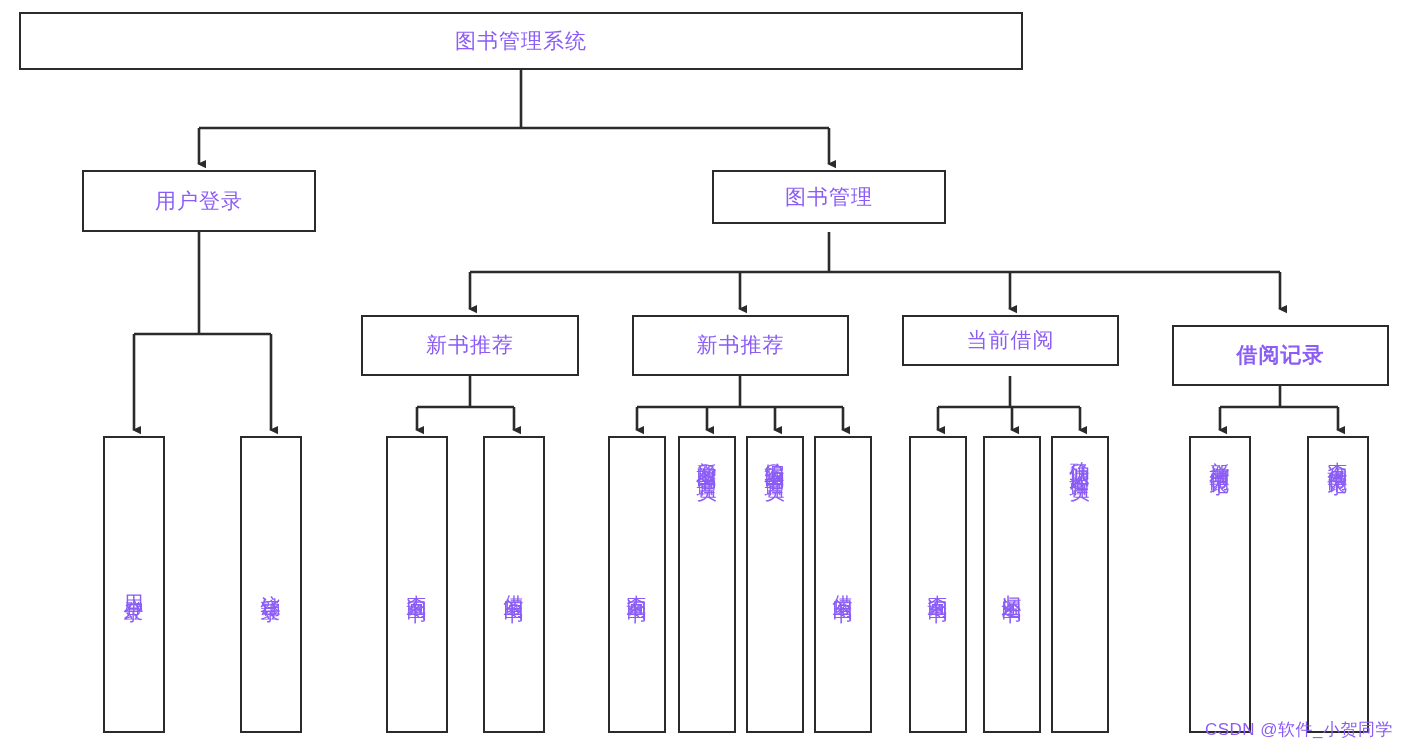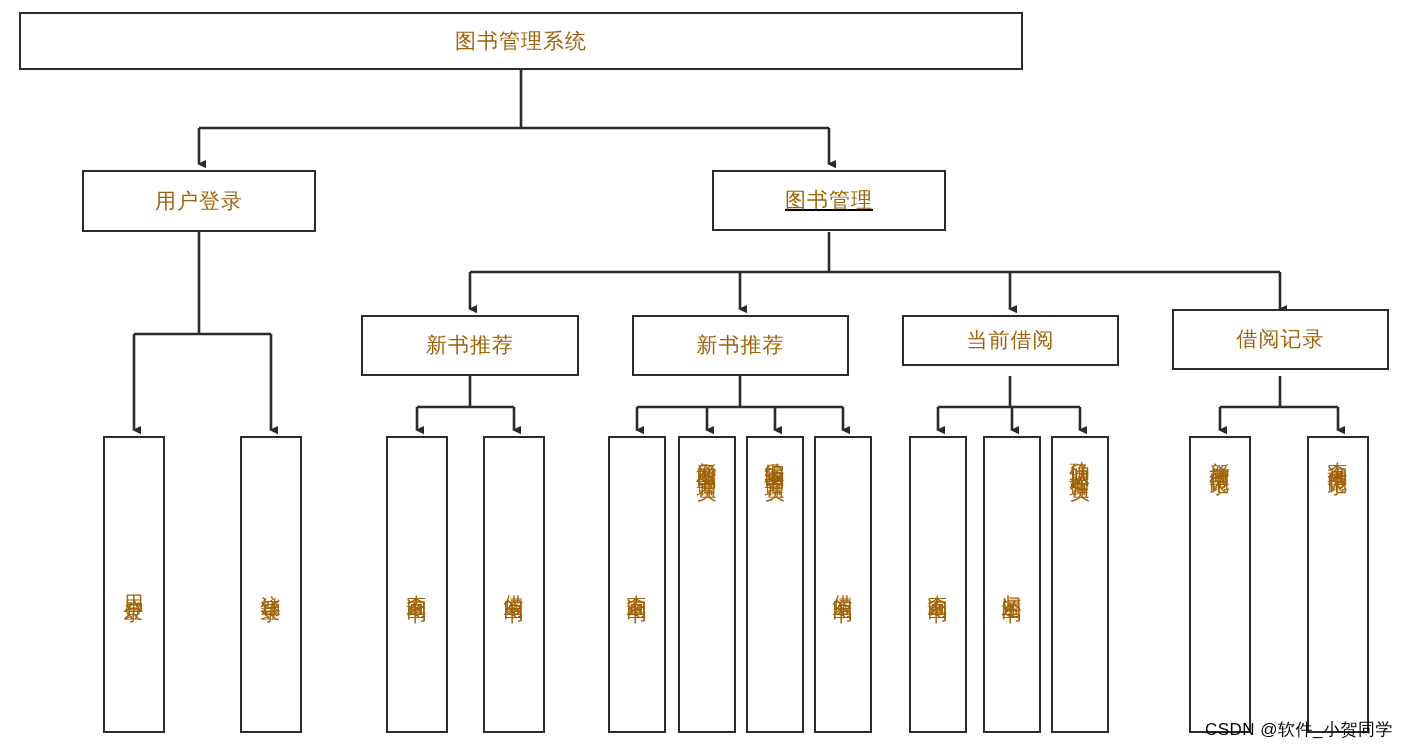--- a/index.html
+++ b/index.html
@@ -29,21 +29,21 @@
     position: absolute;
     box-sizing: border-box;
     background: #ffffff;
     border: 2.5px solid #2b2b2b;
     display: flex;
     align-items: center;
     justify-content: center;
     z-index: 2;
   }
   .node .lbl {
-    color: #a16207;
+    color: #8b5cf6;
     font-size: 21px;
     line-height: 1.25;
     letter-spacing: 1px;
     white-space: nowrap;
     text-align: center;
   }
   .node.leaf {
     align-items: flex-start;
     padding-top: 8px;
   }
@@ -144,34 +144,34 @@
     </g>
   </svg>
 
   <div class="node" id="n-root" style="left: 19px; top: 12px; width: 1004px; height: 58px;">
     <span class="lbl">图书管理系统</span>
   </div>
 
   <div class="node" id="n-l2-0" style="left: 82px; top: 170px; width: 234px; height: 62px;">
     <span class="lbl">用户登录</span>
   </div>
-  <div class="node" id="n-l2-1" style="left: 712px; top: 170px; width: 234px; height: 61px; text-decoration: underline;">
+  <div class="node" id="n-l2-1" style="left: 712px; top: 170px; width: 234px; height: 54px;">
     <span class="lbl">图书管理</span>
   </div>
 
   <div class="node" id="n-l3-0" style="left: 361px; top: 315px; width: 218px; height: 61px;">
     <span class="lbl">新书推荐</span>
   </div>
   <div class="node" id="n-l3-1" style="left: 632px; top: 315px; width: 217px; height: 61px;">
     <span class="lbl">新书推荐</span>
   </div>
   <div class="node" id="n-l3-2" style="left: 902px; top: 315px; width: 217px; height: 51px;">
     <span class="lbl">当前借阅</span>
   </div>
-  <div class="node" id="n-l3-3" style="left: 1172px; top: 309px; width: 217px; height: 61px;">
+  <div class="node" id="n-l3-3" style="left: 1172px; top: 325px; width: 217px; height: 61px; font-weight: bold;">
     <span class="lbl">借阅记录</span>
   </div>
 
   <div class="node leaf midspan" id="n-lf-0" style="left: 103px; top: 436px; width: 62px; height: 297px;">
     <span class="lbl">用户登录</span>
   </div>
   <div class="node leaf midspan" id="n-lf-1" style="left: 240px; top: 436px; width: 62px; height: 297px;">
     <span class="lbl">注销登录</span>
   </div>
   <div class="node leaf midspan" id="n-lf-2" style="left: 386px; top: 436px; width: 62px; height: 297px;">
@@ -201,14 +201,14 @@
   <div class="node leaf" id="n-lf-10" style="left: 1051px; top: 436px; width: 58px; height: 297px;">
     <span class="lbl">确认归还（管理员）</span>
   </div>
   <div class="node leaf" id="n-lf-11" style="left: 1189px; top: 436px; width: 62px; height: 297px;">
     <span class="lbl">新增借阅记录</span>
   </div>
   <div class="node leaf" id="n-lf-12" style="left: 1307px; top: 436px; width: 62px; height: 297px;">
     <span class="lbl">查询借阅记录</span>
   </div>
 
-  <div id="watermark" style="color: #000000;">CSDN @软件_小贺同学</div>
+  <div id="watermark" style="color: #8b5cf6;">CSDN @软件_小贺同学</div>
 </div>
 
 </body></html>

